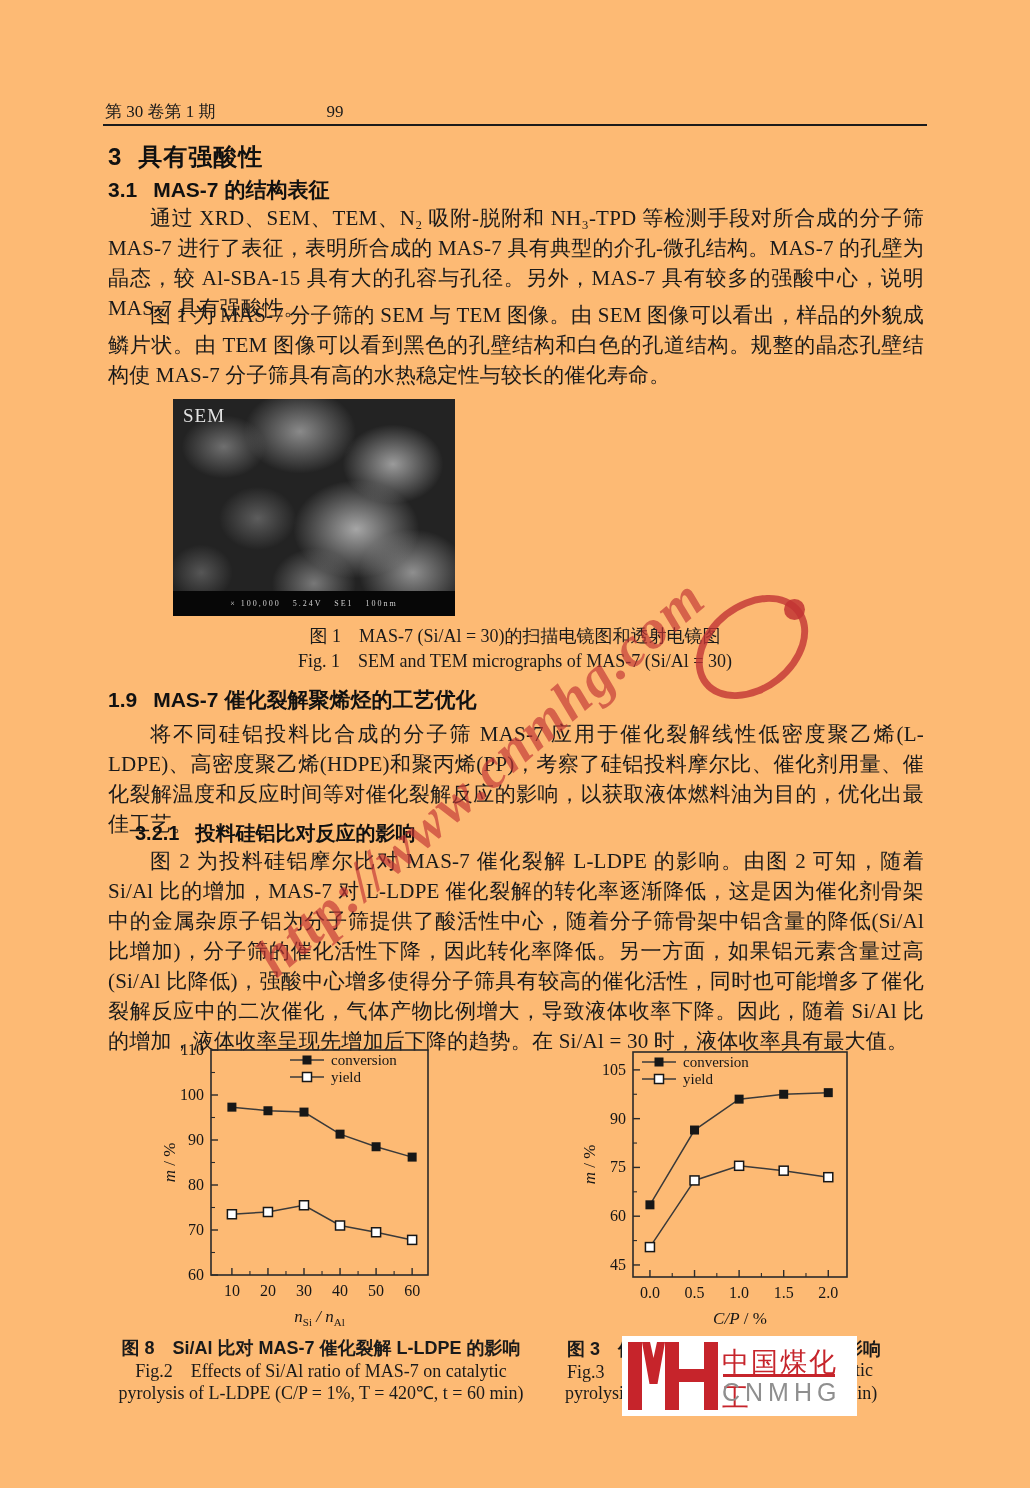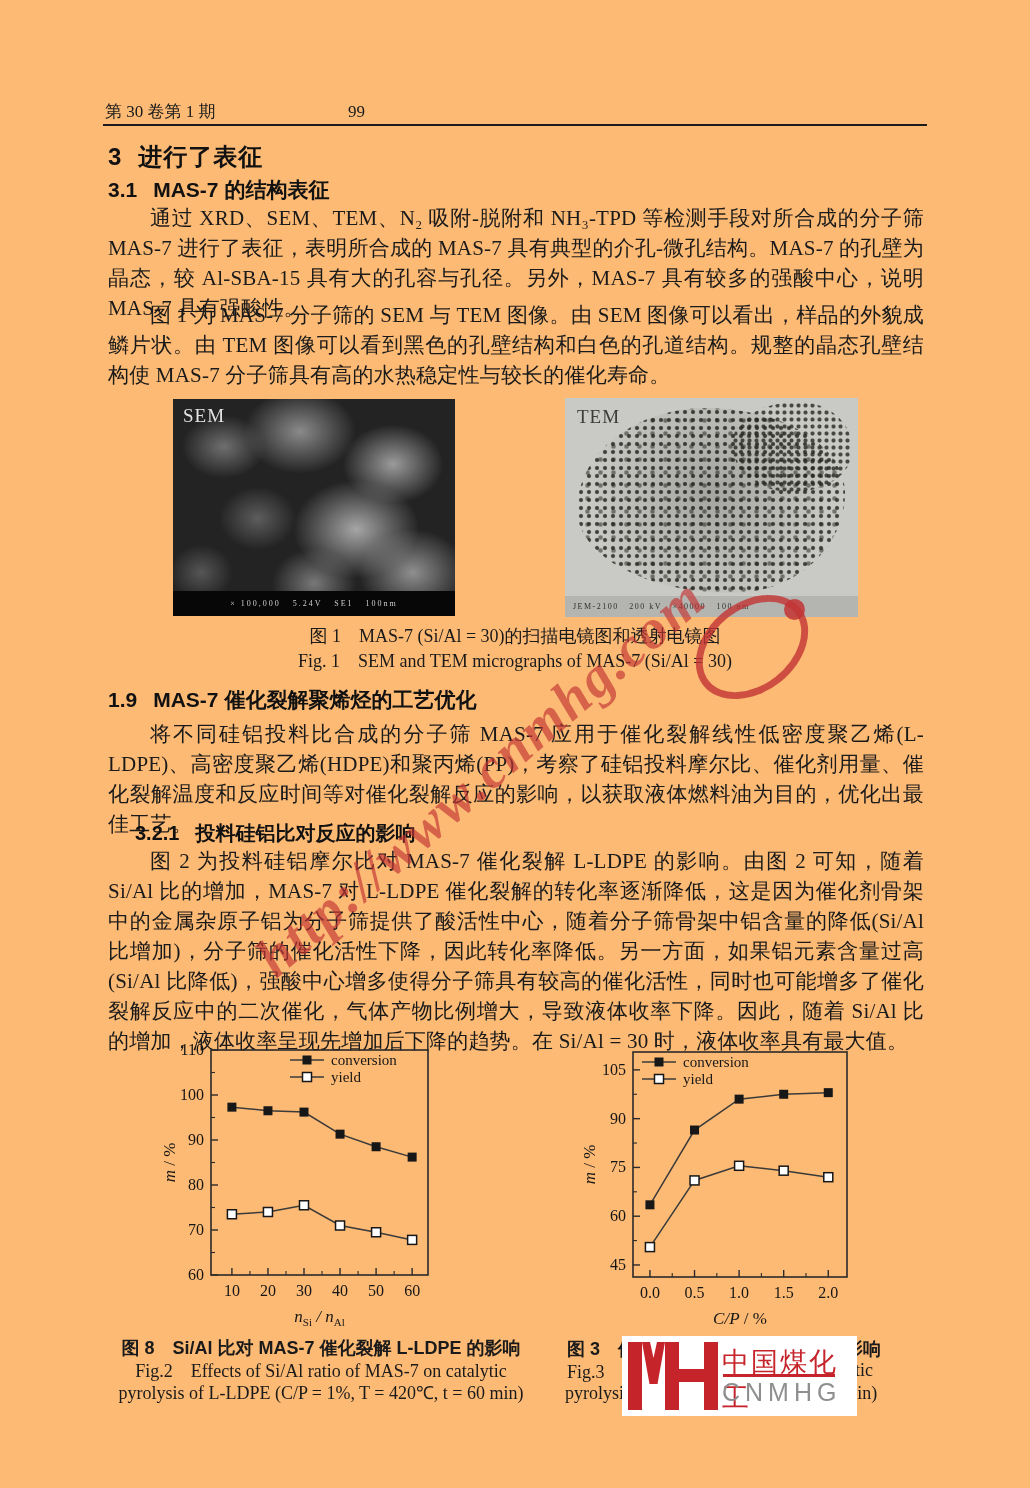--- a/index.html
+++ b/index.html
@@ -3,21 +3,21 @@
 <meta charset="utf-8">
 <style>
   html,body{margin:0;padding:0;background:#ffffff;}
   .page{position:relative;width:1030px;height:1488px;background:#fdba74;overflow:hidden;
         font-family:"Liberation Serif",serif;color:#1a1a1a;}
   
   .hdr{position:absolute;left:105px;top:100px;width:822px;display:flex;align-items:baseline;
        font-size:17px;}
   .hdr .issue{width:200px;}
   .hdr .rtitle{flex:1;text-align:center;font-weight:bold;font-size:17px;}
-  .hdr .pno{width:60px;text-align:right;}
+  .hdr .pno{width:60px;text-align:center;}
   .hdr-rule{position:absolute;left:103px;top:124px;width:824px;height:2px;background:#1c1c1c;}
   
   .h-sec{position:absolute;left:108px;font-family:"Liberation Sans",sans-serif;font-weight:bold;color:#111;}
   .h3{top:141px;font-size:24px;letter-spacing:1px;}
   .h31{top:176px;font-size:21px;}
   .h32{top:686px;font-size:21px;}
   .h321{top:820px;font-size:20px;margin-left:27px;}
   .h-sec .num{margin-right:16px;}
   
   .para{position:absolute;left:108px;width:816px;font-size:21px;line-height:30px;
@@ -97,39 +97,33 @@
 
 <div class="page">
 
   <div class="hdr">
     <span class="issue">第 30 卷第 1 期</span>
     <span class="pno">99</span>
   </div>
   <div class="hdr-rule"></div>
 
   <div class="h-sec h3">
-    <span class="num">3</span><span>进行了表征</span>
+    <span class="num">3</span><span>具有强酸性</span>
   </div>
   <div class="h-sec h31">
     <span class="num">3.1</span><span>MAS-7 的结构表征</span>
   </div>
 
   <div class="para p1">通过 XRD、SEM、TEM、N₂ 吸附-脱附和 NH₃-TPD 等检测手段对所合成的分子筛 MAS-7 进行了表征，表明所合成的 MAS-7 具有典型的介孔-微孔结构。MAS-7 的孔壁为晶态，较 Al-SBA-15 具有大的孔容与孔径。另外，MAS-7 具有较多的强酸中心，说明 MAS-7 具有强酸性。</div>
   <div class="para p2">图 1 为 MAS-7 分子筛的 SEM 与 TEM 图像。由 SEM 图像可以看出，样品的外貌成鳞片状。由 TEM 图像可以看到黑色的孔壁结构和白色的孔道结构。规整的晶态孔壁结构使 MAS-7 分子筛具有高的水热稳定性与较长的催化寿命。</div>
 
   <div class="sem">
     <span class="sem-label">SEM</span>
     <span class="sem-scale"></span>
     <div class="sem-bar">× 100,000   5.24V   SE1   100nm</div>
-  </div>
-  <div class="tem">
-    <div class="tem-blob"></div>
-    <div class="tem-blob2"></div>
-    <span class="tem-label">TEM</span>
-    <div class="tem-bar">JEM-2100   200 kV   ×40000   100 nm</div>
   </div>
   <div class="cap cap1-zh">图 1　MAS-7 (Si/Al = 30)的扫描电镜图和透射电镜图</div>
   <div class="cap cap1-en">Fig. 1　SEM and TEM micrographs of MAS-7 (Si/Al = 30)</div>
 
   <div class="h-sec h32">
     <span class="num">1.9</span><span>MAS-7 催化裂解聚烯烃的工艺优化</span>
   </div>
   <div class="para p3">将不同硅铝投料比合成的分子筛 MAS-7 应用于催化裂解线性低密度聚乙烯(L-LDPE)、高密度聚乙烯(HDPE)和聚丙烯(PP)，考察了硅铝投料摩尔比、催化剂用量、催化裂解温度和反应时间等对催化裂解反应的影响，以获取液体燃料油为目的，优化出最佳工艺。</div>
   <div class="h-sec h321">
     <span class="num">3.2.1</span><span>投料硅铝比对反应的影响</span>

